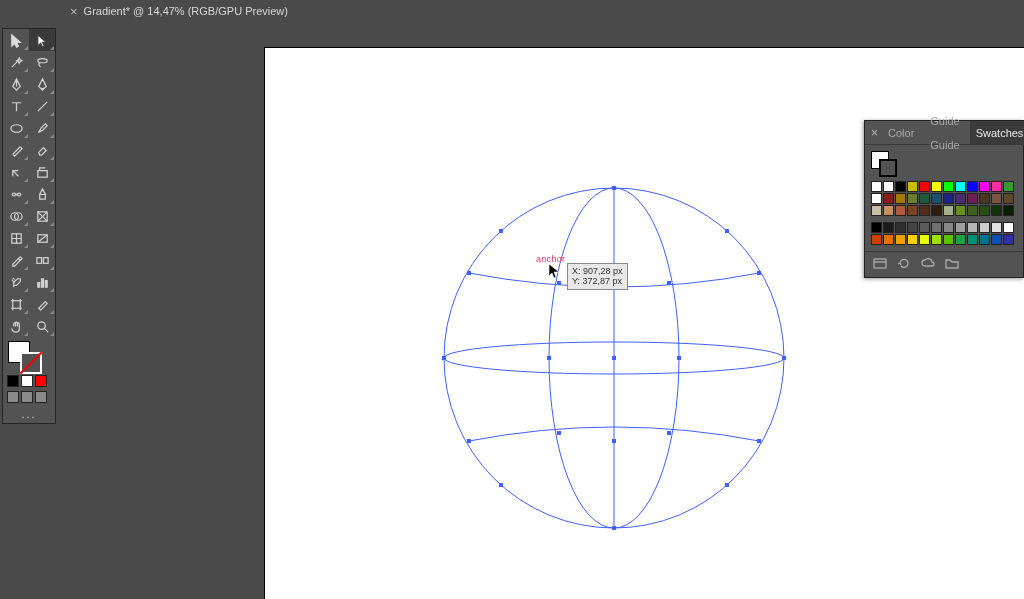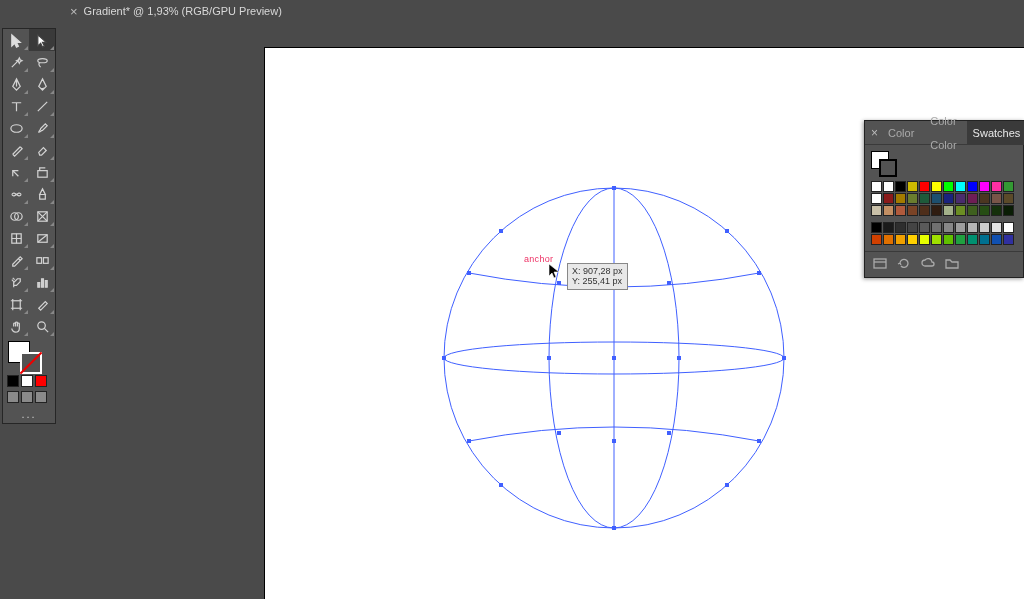--- a/index.html
+++ b/index.html
@@ -35,21 +35,21 @@
 
 
 #globe{position:absolute;left:439px;top:183px;width:350px;height:350px;}
 #globe svg{width:100%;height:100%;overflow:visible;}
 .gline{fill:none;stroke:#4060ff;stroke-width:1;}
 .anchor{fill:#4060ff;}
 
 
 #cursor{position:absolute;left:548px;top:263px;width:14px;height:18px;color:#000;font-size:10px;}
 #cursor svg{width:12px;height:16px;fill:#000;stroke:#fff;stroke-width:.6;}
-#anchor-label{position:absolute;left:524px;top:254px;font-size:9px;color:#e36;letter-spacing:.3px;}
+#anchor-label{position:absolute;left:536px;top:254px;font-size:9px;color:#e36;letter-spacing:.3px;}
 #coord-tip{position:absolute;left:567px;top:263px;background:#e8e8e8;border:1px solid #888;font-size:9px;color:#333;padding:2px 4px;line-height:1.15;white-space:nowrap;}
 
 
 #swatch-panel{position:absolute;right:0;top:120px;width:160px;background:#535353;border:1px solid #222;box-shadow:-1px 1px 4px rgba(0,0,0,.4);}
 #sp-header{display:flex;align-items:center;height:24px;font-size:11px;color:#aaa;border-bottom:1px solid #3a3a3a;padding:0 4px;gap:4px;}
 #sp-header .tab{padding:0 6px;line-height:24px;cursor:default;}
 #sp-header .tab.active{background:#3a3a3a;color:#e8e8e8;}
 #sp-close{color:#bbb;font-size:12px;margin-left:2px;}
 #sp-body{padding:6px;}
 .big-sw{position:relative;width:24px;height:24px;margin-bottom:6px;}
@@ -60,21 +60,21 @@
 #sw-grid .gap-row{width:100%;height:4px;}
 #sp-footer{display:flex;gap:10px;padding:5px 8px;border-top:1px solid #3a3a3a;color:#aaa;font-size:13px;}
 #sp-footer span svg{width:14px;height:12px;fill:none;stroke:#aaa;stroke-width:1.3;}
 </style>
 </head>
 <body>
 
 <div id="tab-strip">
   <div class="doc-tab" style="margin-left:60px;">
     <span class="tab-close">×</span>
-    <span>Gradient* @ 1,93% (RGB/GPU Preview)</span>
+    <span>Gradient* @ 14,47% (RGB/GPU Preview)</span>
   </div>
 </div>
 
 <div id="tool-panel">
   <div class="tool-row">
     <div class="tool">
         <svg viewBox="0 0 16 16">
           <path d="M3 2l0 12 3-3 2 4 2-1-2-4 4 0z" fill="#ddd" stroke="#ddd"></path>
         </svg>
         <span class="corner"></span>
@@ -340,28 +340,28 @@
 </div>
 
 <div id="anchor-label">anchor</div>
 <div id="cursor">
   <svg viewBox="0 0 12 16">
       <path d="M1 1l0 12 3-3 2 5 2-1-2-5 5 0z"></path>
     </svg>
 </div>
 <div id="coord-tip">
   <div>X: 907,28 px</div>
-  <div>Y: 255,41 px</div>
+  <div>Y: 372,87 px</div>
 </div>
 
 <div id="swatch-panel">
   <div id="sp-header">
     <span id="sp-close">×</span>
     <span class="tab">Color</span>
-    <span class="tab">Color Color</span>
+    <span class="tab">Guide Guide</span>
     <span class="tab active">Swatches</span>
   </div>
   <div id="sp-body">
     <div class="big-sw">
       <div class="f"></div>
         <div class="s"></div>
     </div>
     <div id="sw-grid">
         <div class="sw" style="background: rgb(255, 255, 255);"></div>
         <div class="sw" style="background: rgb(255, 255, 255);"></div>

